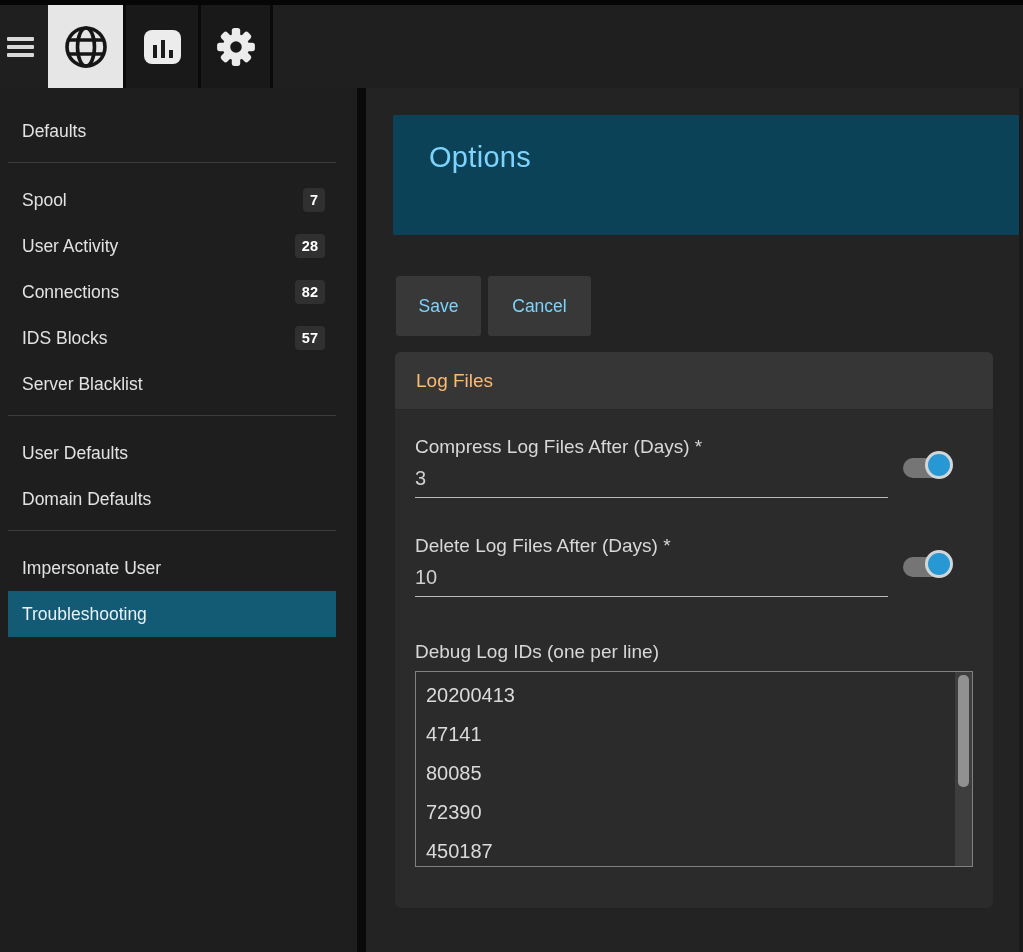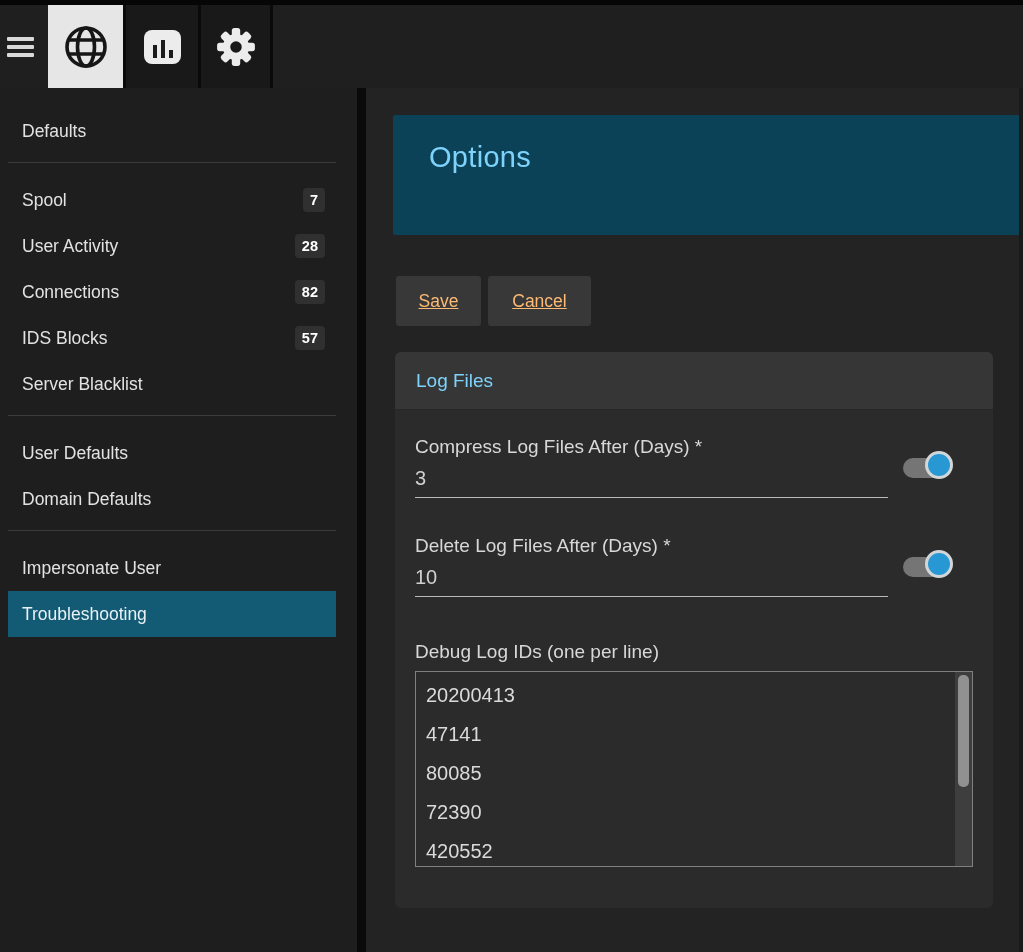--- a/index.html
+++ b/index.html
@@ -36,28 +36,28 @@
 
   
   .main { position:absolute; left:366px; top:88px; width:657px; height:864px; background:#232323; }
   .right-strip { position:absolute; right:0; top:0; width:4px; height:864px; background:#1a1a1a; }
 
   .options-panel { position:absolute; left:27px; top:27px; width:627px; height:120px;
                    background:#0c4257; border-radius:2px; }
   .options-title { padding:26px 0 0 36px; font-size:29px; color:#7dd3fc; font-weight:400; letter-spacing:0.3px; }
 
   .actions { position:absolute; left:30px; top:188px; display:flex; gap:7px; }
-  .btn { height:50px; background:#383838; border:none; border-radius:3px; color:#fdba74;
-         font-size:17.5px; font-family:inherit; display:flex; align-items:center; justify-content:center;text-decoration:underline; }
+  .btn { height:60px; background:#383838; border:none; border-radius:3px; color:#7dd3fc;
+         font-size:17.5px; font-family:inherit; display:flex; align-items:center; justify-content:center; }
   .btn.save { width:85px; } .btn.cancel { width:103px; }
 
   .card { position:absolute; left:29px; top:264px; width:598px; height:556px;
           background:#2b2b2b; border-radius:6px; }
   .card-header { height:58px; background:#363636; border-radius:6px 6px 0 0; display:flex;
-                 align-items:center; padding-left:21px; font-size:19px; color:#7dd3fc;
+                 align-items:center; padding-left:21px; font-size:19px; color:#fdba74;
                  border-bottom:1px solid #272727; }
   .card-body { padding:0 20px; }
 
   .field { position:relative; }
   .field.f1 { margin-top:26px; } .field.f2 { margin-top:37px; } .field.f3 { margin-top:44px; }
   .field-label { font-size:19px; color:#d8d8d8; }
   .field-value { margin-top:6px; width:473px; height:34px; font-size:20px; color:#d0d0d0;
                  border-bottom:1px solid #b9b9b9; line-height:28px; }
 
   .toggle { position:absolute; right:26px; top:22px; width:44px; height:20px;
@@ -187,21 +187,21 @@
           </div>
         </div>
 
         <div class="field f3">
           <div class="field-label">Debug Log IDs (one per line)</div>
           <div class="textarea">
             <div class="ta-line">20200413</div>
             <div class="ta-line">47141</div>
             <div class="ta-line">80085</div>
             <div class="ta-line">72390</div>
-            <div class="ta-line">420552</div>
+            <div class="ta-line">450187</div>
             <div class="ta-scrollbar">
               <div class="ta-thumb"></div>
             </div>
           </div>
         </div>
 
       </div>
     </div>
 
     <div class="right-strip"></div>

